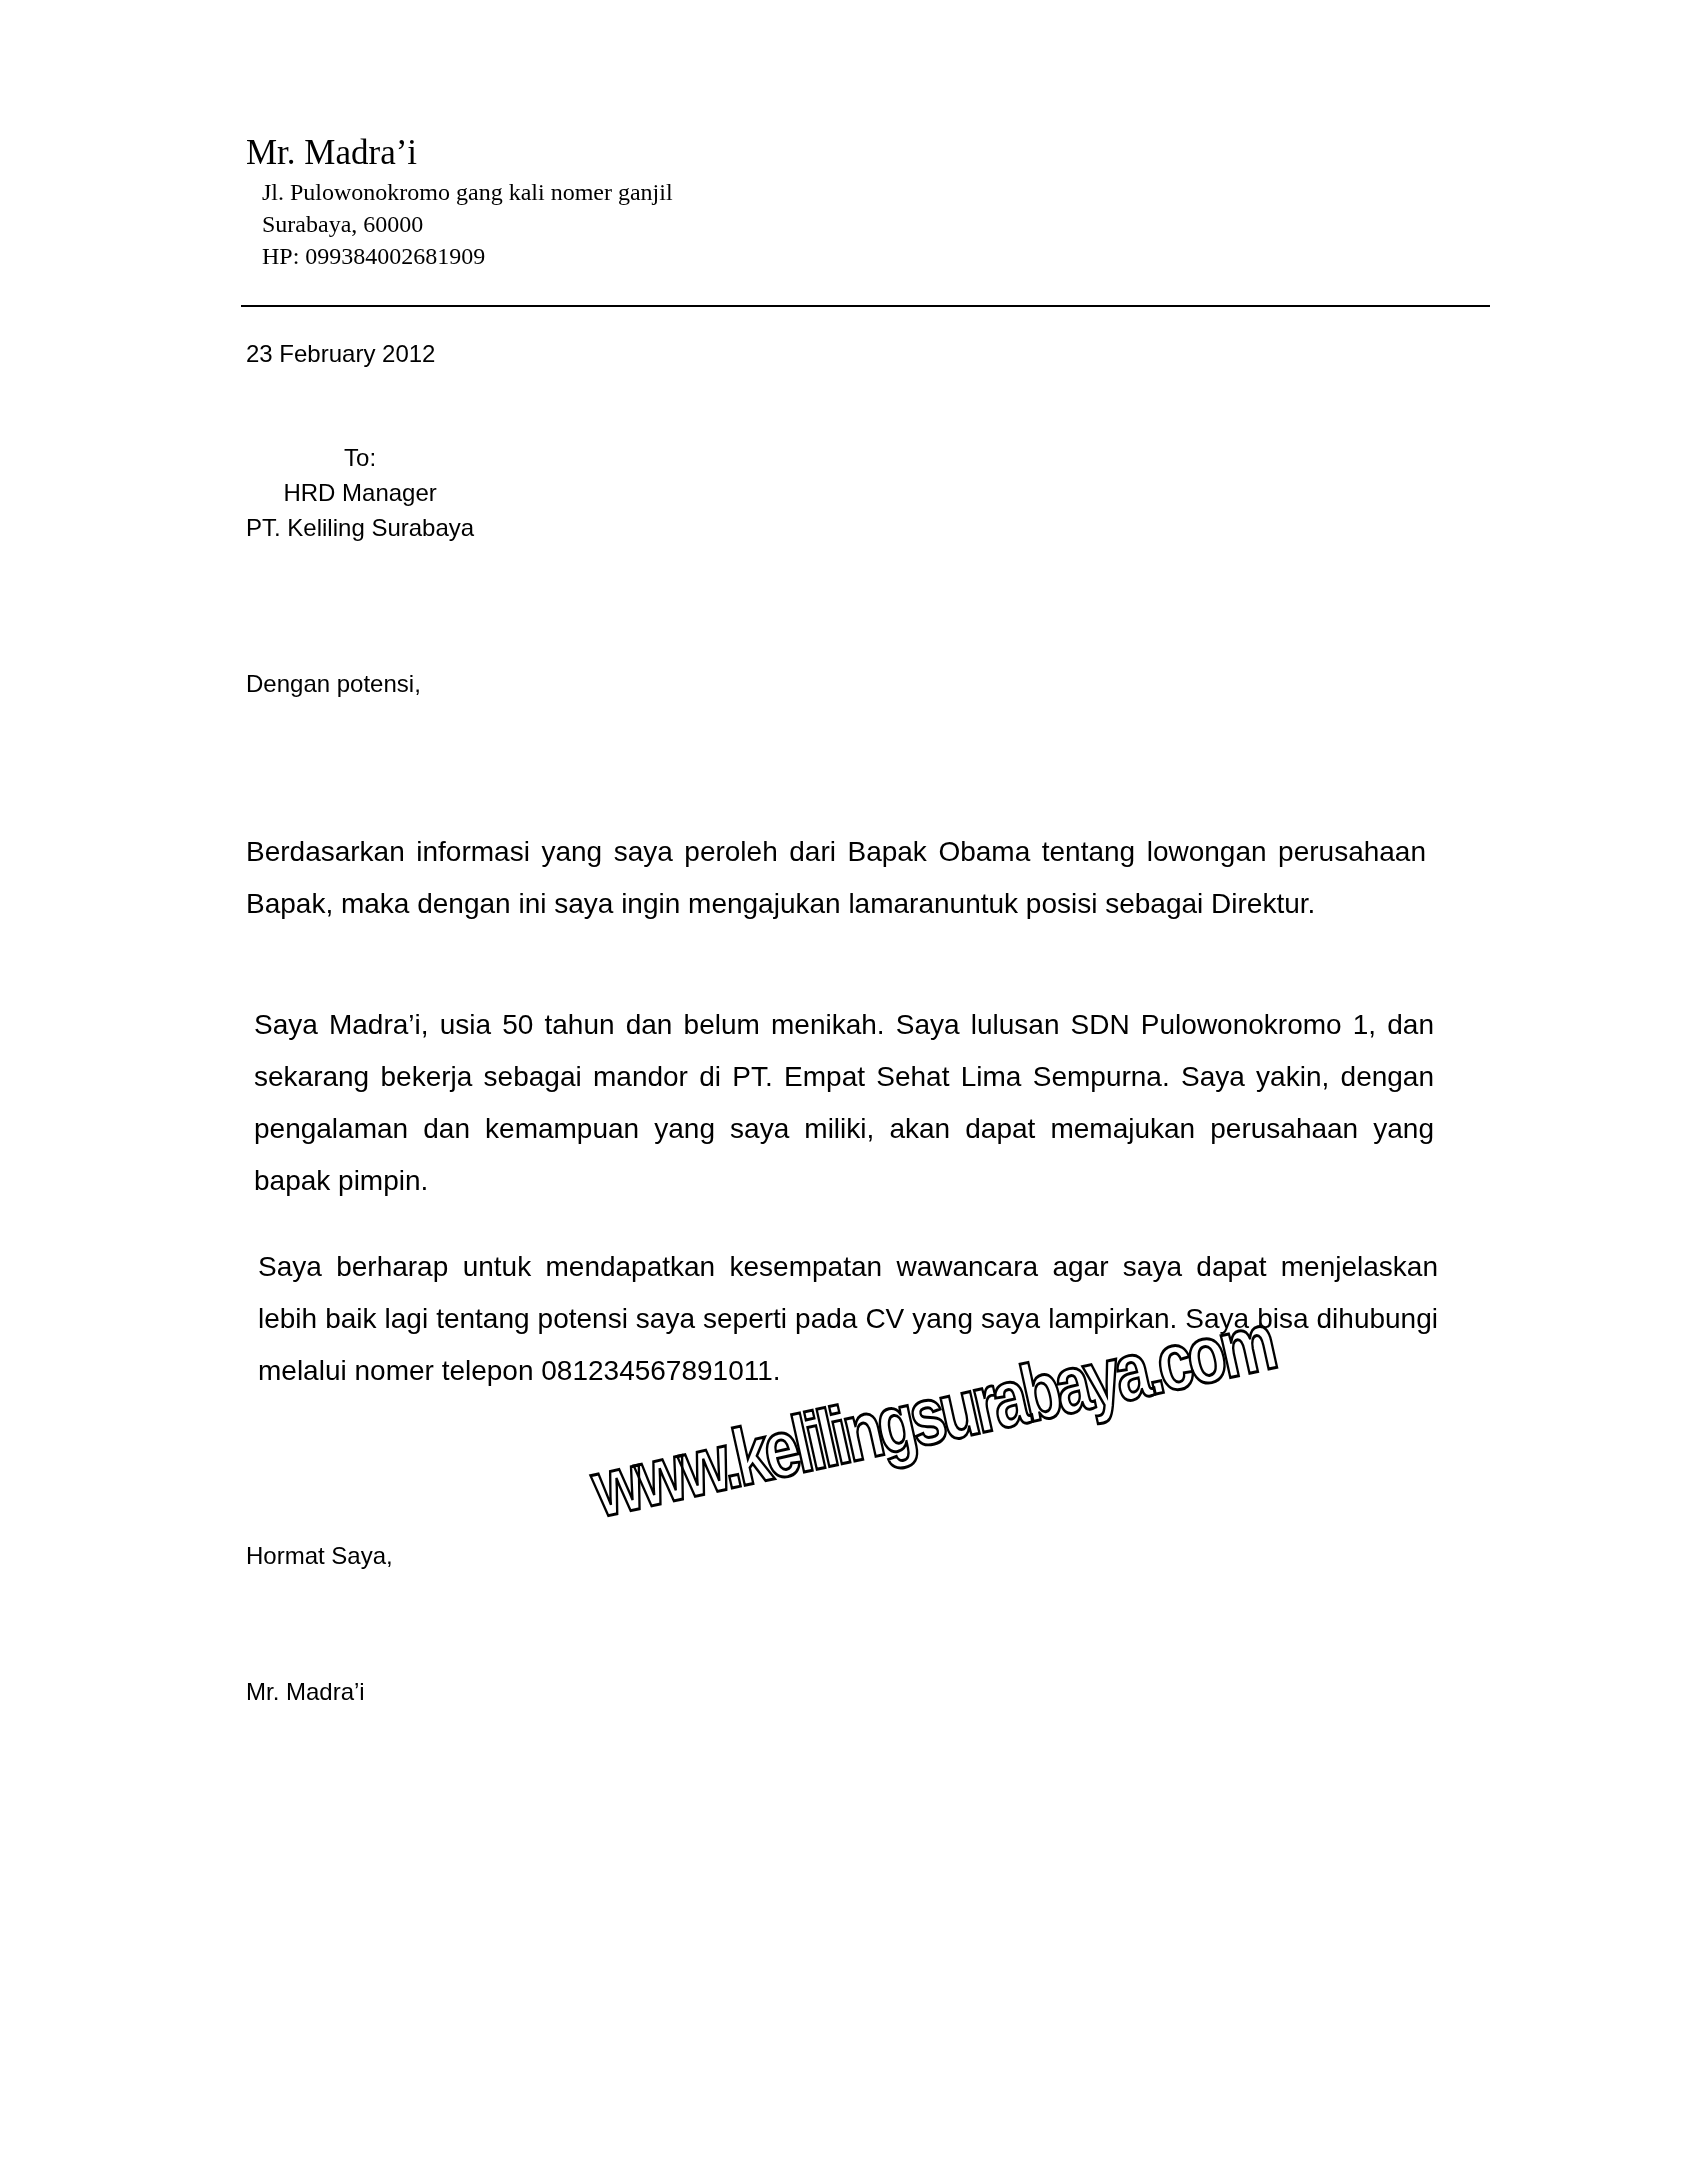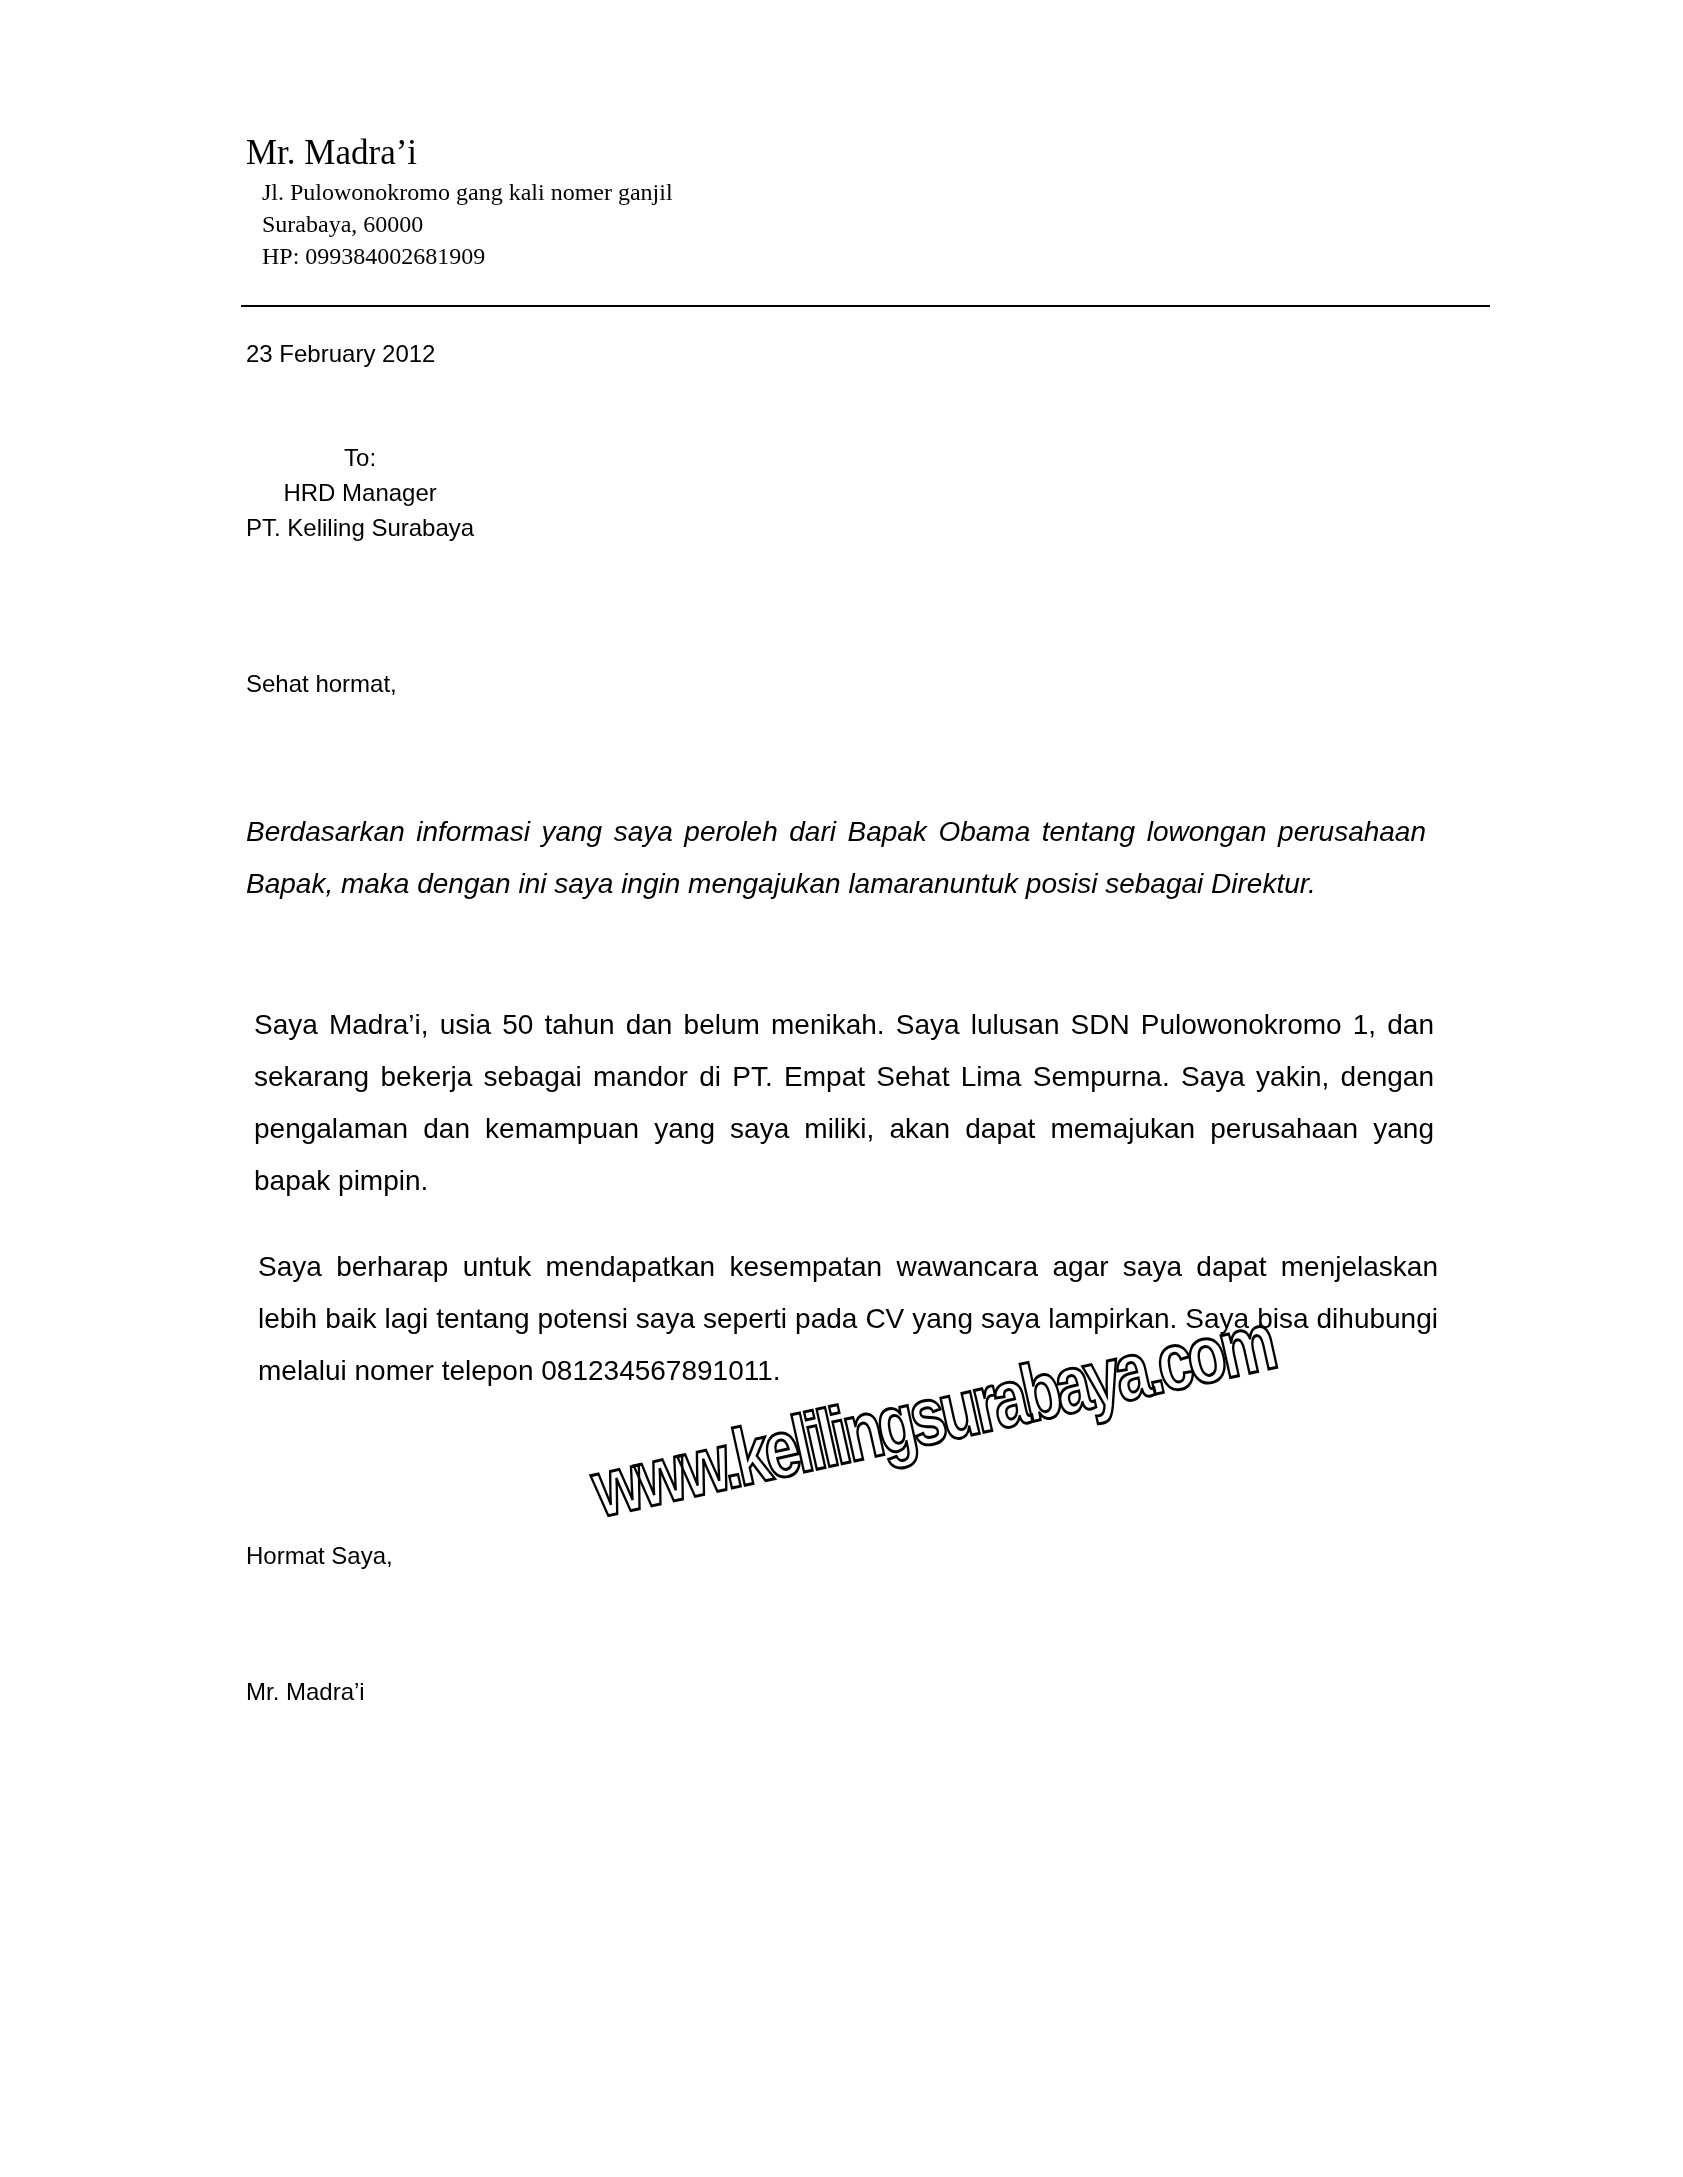--- a/index.html
+++ b/index.html
@@ -8,21 +8,21 @@
   .sans { font-family: "Liberation Sans", "DejaVu Sans", sans-serif; }
   .abs { position: absolute; }
   #sender-name { left: 246px; top: 133px; font-size: 35px; line-height: 40px; }
   #sender-lines { left: 262px; top: 176px; font-size: 24px; line-height: 32px; }
   #rule { left: 241px; top: 305px; width: 1249px; height: 0; border-top: 2px solid #000; }
   .body-text { font-size: 24px; }
   #date { left: 246px; top: 337px; line-height: 34px; }
   #recipient { left: 246px; top: 440px; line-height: 35px; text-align: center; }
   #salutation { left: 246px; top: 667px; line-height: 34px; }
   .para { position: absolute; left: 246px; width: 1180px; text-align: justify; text-align-last: left; line-height: 52px; font-size: 28px; }
-  #para-1 { top: 806px; font-style: italic; }
+  #para-1 { top: 826px; }
   #para-2 { top: 991px; }
   #para-3 { top: 1229px; }
   #closing { left: 246px; top: 1539px; line-height: 34px; }
   #signature { left: 246px; top: 1675px; line-height: 34px; }
   #watermark {
     left: 604px; top: 1443px;
     font-family: "Liberation Sans", "DejaVu Sans", sans-serif;
     font-weight: bold; font-size: 81px; letter-spacing: -6px;
     color: #ffffff;
     -webkit-text-stroke: 3px #000;
@@ -44,21 +44,21 @@
 <div class="abs" id="rule"></div>
 
 <div class="abs sans body-text" id="date">23 February 2012</div>
 
 <div class="abs sans body-text" id="recipient">
   <div>To:</div>
   <div>HRD Manager</div>
   <div>PT. Keliling Surabaya</div>
 </div>
 
-<div class="abs sans body-text" id="salutation">Sehat hormat,</div>
+<div class="abs sans body-text" id="salutation">Dengan potensi,</div>
 
 <p class="para sans" id="para-1" style="margin:0">Berdasarkan informasi yang saya peroleh dari Bapak Obama tentang lowongan perusahaan Bapak, maka dengan ini saya ingin mengajukan lamaranuntuk posisi sebagai Direktur.</p>
 <p class="para sans" id="para-2" style="margin:8px">Saya Madra’i, usia 50 tahun dan belum menikah. Saya lulusan SDN Pulowonokromo 1, dan sekarang bekerja sebagai mandor di PT. Empat Sehat Lima Sempurna. Saya yakin, dengan pengalaman dan kemampuan yang saya miliki, akan dapat memajukan perusahaan yang bapak pimpin.</p>
 <p class="para sans" id="para-3" style="margin:12px">Saya berharap untuk mendapatkan kesempatan wawancara agar saya dapat menjelaskan lebih baik lagi tentang potensi saya seperti pada CV yang saya lampirkan. Saya bisa dihubungi melalui nomer telepon 081234567891011.</p>
 
 <div class="abs sans body-text" id="closing">Hormat Saya,</div>
 <div class="abs sans body-text" id="signature">Mr. Madra’i</div>
 
 <div class="abs" id="watermark">www.kelilingsurabaya.com</div>
 

